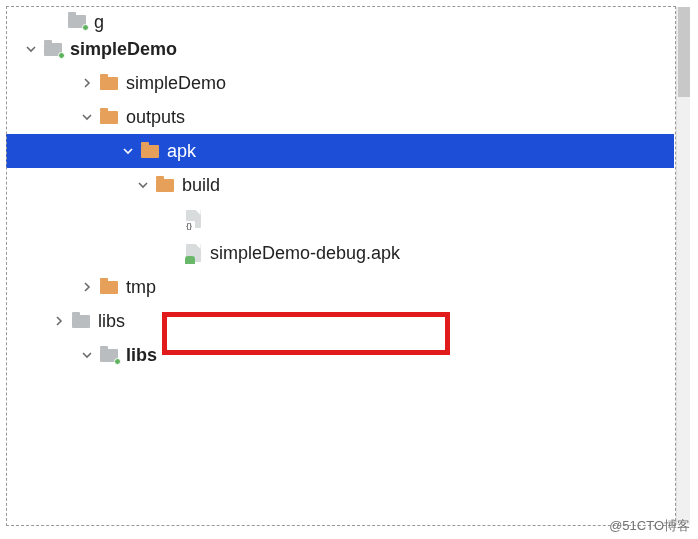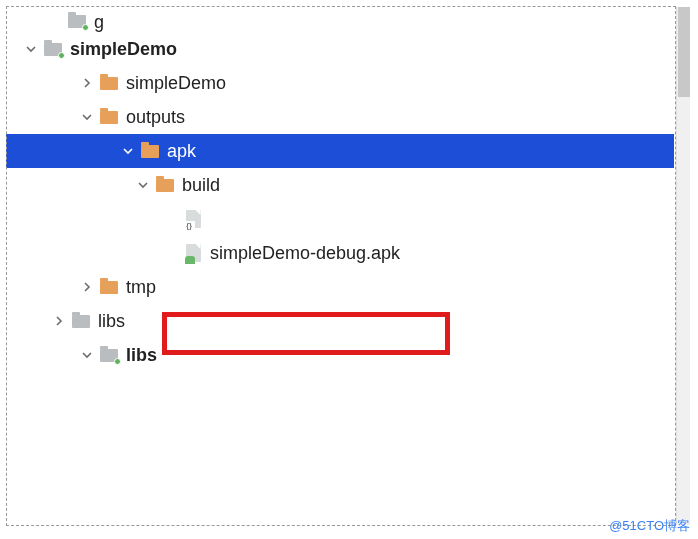--- a/index.html
+++ b/index.html
@@ -142,21 +142,21 @@
   .highlight-box {
     position: absolute;
     border: 5px solid #e11b1b;
     pointer-events: none;
     z-index: 5;
   }
   .watermark {
     position: absolute;
     bottom: 4px; right: 8px;
     font-size: 13px;
-    color: #3b82f6;
+    color: #737373;
     z-index: 20;
   }
 </style>
 </head>
 <body>
 
 <div class="tree">
 
   <div class="row partial">
     <span class="indent" style="width:40px"></span>

